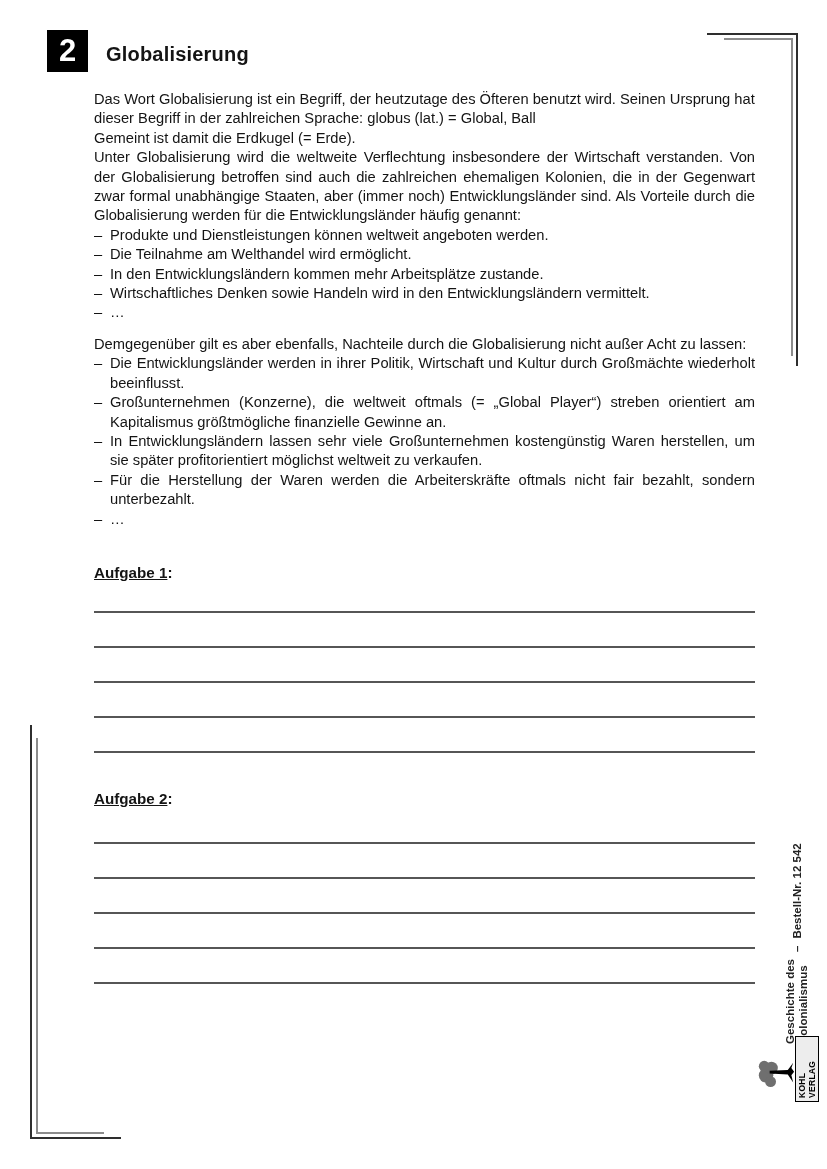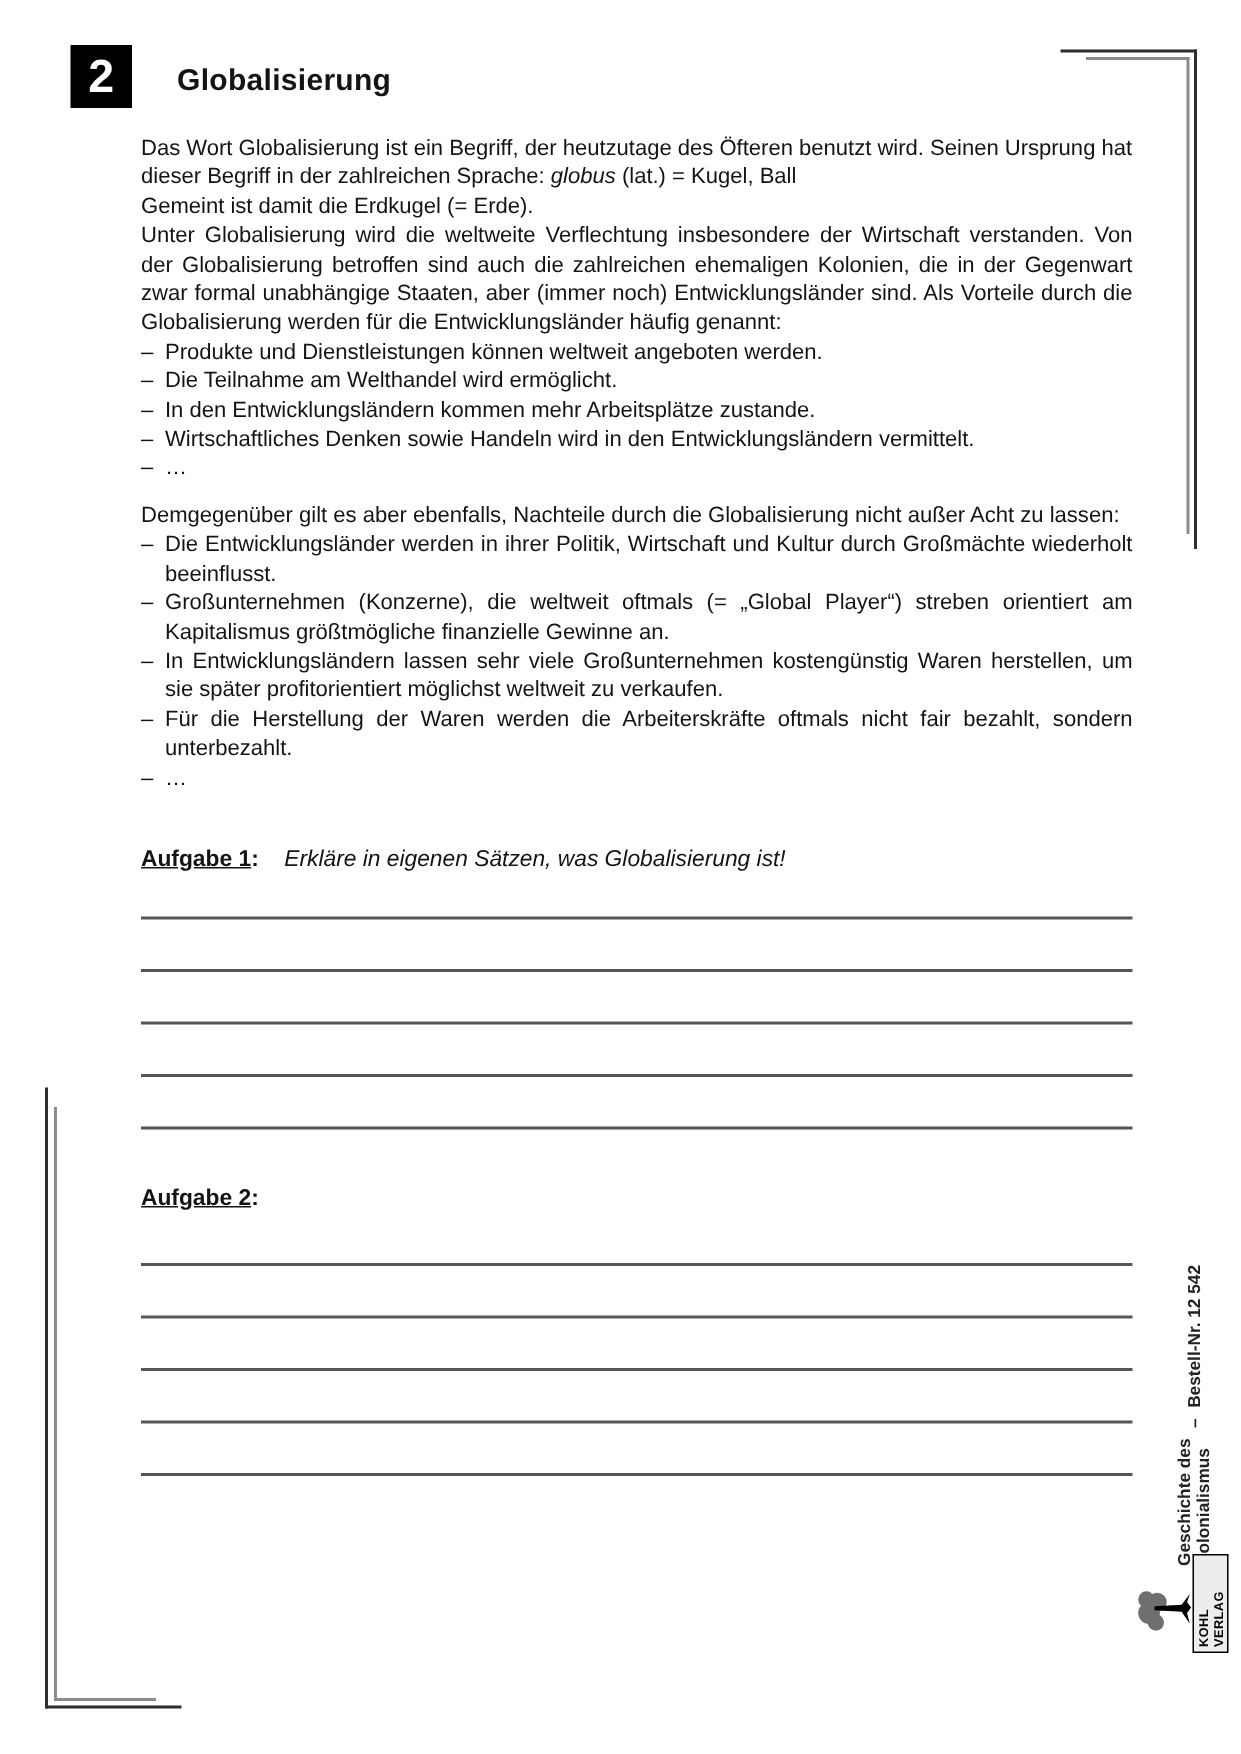--- a/index.html
+++ b/index.html
@@ -2,31 +2,31 @@
 <html lang="de"><head>
 <meta charset="utf-8">
 <style>
   html,body{margin:0;padding:0;background:#fff;}
   .page{position:relative;width:827px;height:1169px;background:#fff;overflow:hidden;
         font-family:"Liberation Sans",sans-serif;color:#141414;}
 
   
   .section-badge{position:absolute;left:47px;top:30px;width:41px;height:42px;background:#000;
         color:#fff;font-size:31px;font-weight:bold;display:flex;align-items:center;justify-content:center;}
-  .page-title{position:absolute;left:106px;top:43px;font-size:20px;font-weight:bold;letter-spacing:.2px;margin-left:12px;}
+  .page-title{position:absolute;left:106px;top:43px;font-size:20px;font-weight:bold;letter-spacing:.2px;}
 
   
   .content{position:absolute;left:94px;top:90px;width:661px;font-size:14.7px;line-height:19.4px;}
   .content p{margin:0;}
   .p1{margin-bottom:6px;}
   .p1b{margin-bottom:12px;}
   .p2{margin-bottom:7px;text-align:justify;}
   .p3{margin-bottom:11px;text-align:justify;}
   .p4{text-align:justify;}
-  .it{font-style:italic;}
+  .it{}
   .list{margin:0 0 12px 0;}
   .list2{margin-bottom:9px;}
   .li{display:flex;}
   .li .dash{flex:0 0 16px;}
   .li .txt{flex:1;text-align:justify;}
 
   
   .task-heading{display:flex;align-items:baseline;font-size:15.2px;line-height:19px;}
   .t1{margin-top:34px;}
   .t2{margin-top:36px;}
@@ -71,21 +71,21 @@
     <span>2</span>
   </div>
   <div class="page-title">Globalisierung</div>
 
   <div class="corner corner-tr-outer"></div>
   <div class="corner corner-tr-inner"></div>
   <div class="corner corner-bl-outer"></div>
   <div class="corner corner-bl-inner"></div>
 
   <div class="content">
-    <p class="p1"><span>Das Wort Globalisierung ist ein Begriff, der heutzutage des Öfteren benutzt wird. Seinen Ursprung hat dieser Begriff in der zahlreichen Sprache: </span><span class="it">globus</span><span> (lat.) = Kugel, Ball</span></p>
+    <p class="p1"><span>Das Wort Globalisierung ist ein Begriff, der heutzutage des Öfteren benutzt wird. Seinen Ursprung hat dieser Begriff in der zahlreichen Sprache: </span><span class="it">globus</span><span> (lat.) = Global, Ball</span></p>
     <p class="p1b">Gemeint ist damit die Erdkugel (= Erde).</p>
     <p class="p2">Unter Globalisierung wird die weltweite Verflechtung insbesondere der Wirtschaft ver­standen. Von der Globalisierung betroffen sind auch die zahlreichen ehemaligen Koloni­en, die in der Gegenwart zwar formal unabhängige Staaten, aber (immer noch) Entwick­lungsländer sind. Als Vorteile durch die Globalisierung werden für die Entwicklungsländer häufig genannt:</p>
 
     <div class="list">
       <div class="li">
           <span class="dash">–</span>
           <span class="txt">Produkte und Dienstleistungen können weltweit angeboten werden.</span>
         </div>
       <div class="li">
           <span class="dash">–</span>
@@ -127,21 +127,20 @@
       <div class="li">
           <span class="dash">–</span>
           <span class="txt">…</span>
         </div>
     </div>
 
 
     <div class="task-heading t1">
       <span class="task-label">Aufgabe 1</span>
         <span class="task-colon">:</span>
-      <span class="task-q">Erkläre in eigenen Sätzen, was Globalisierung ist!</span>
     </div>
     <div class="lines">
       <div class="answer-line"></div>
       <div class="answer-line"></div>
       <div class="answer-line"></div>
       <div class="answer-line"></div>
       <div class="answer-line"></div>
     </div>
 
     <div class="task-heading t2">

